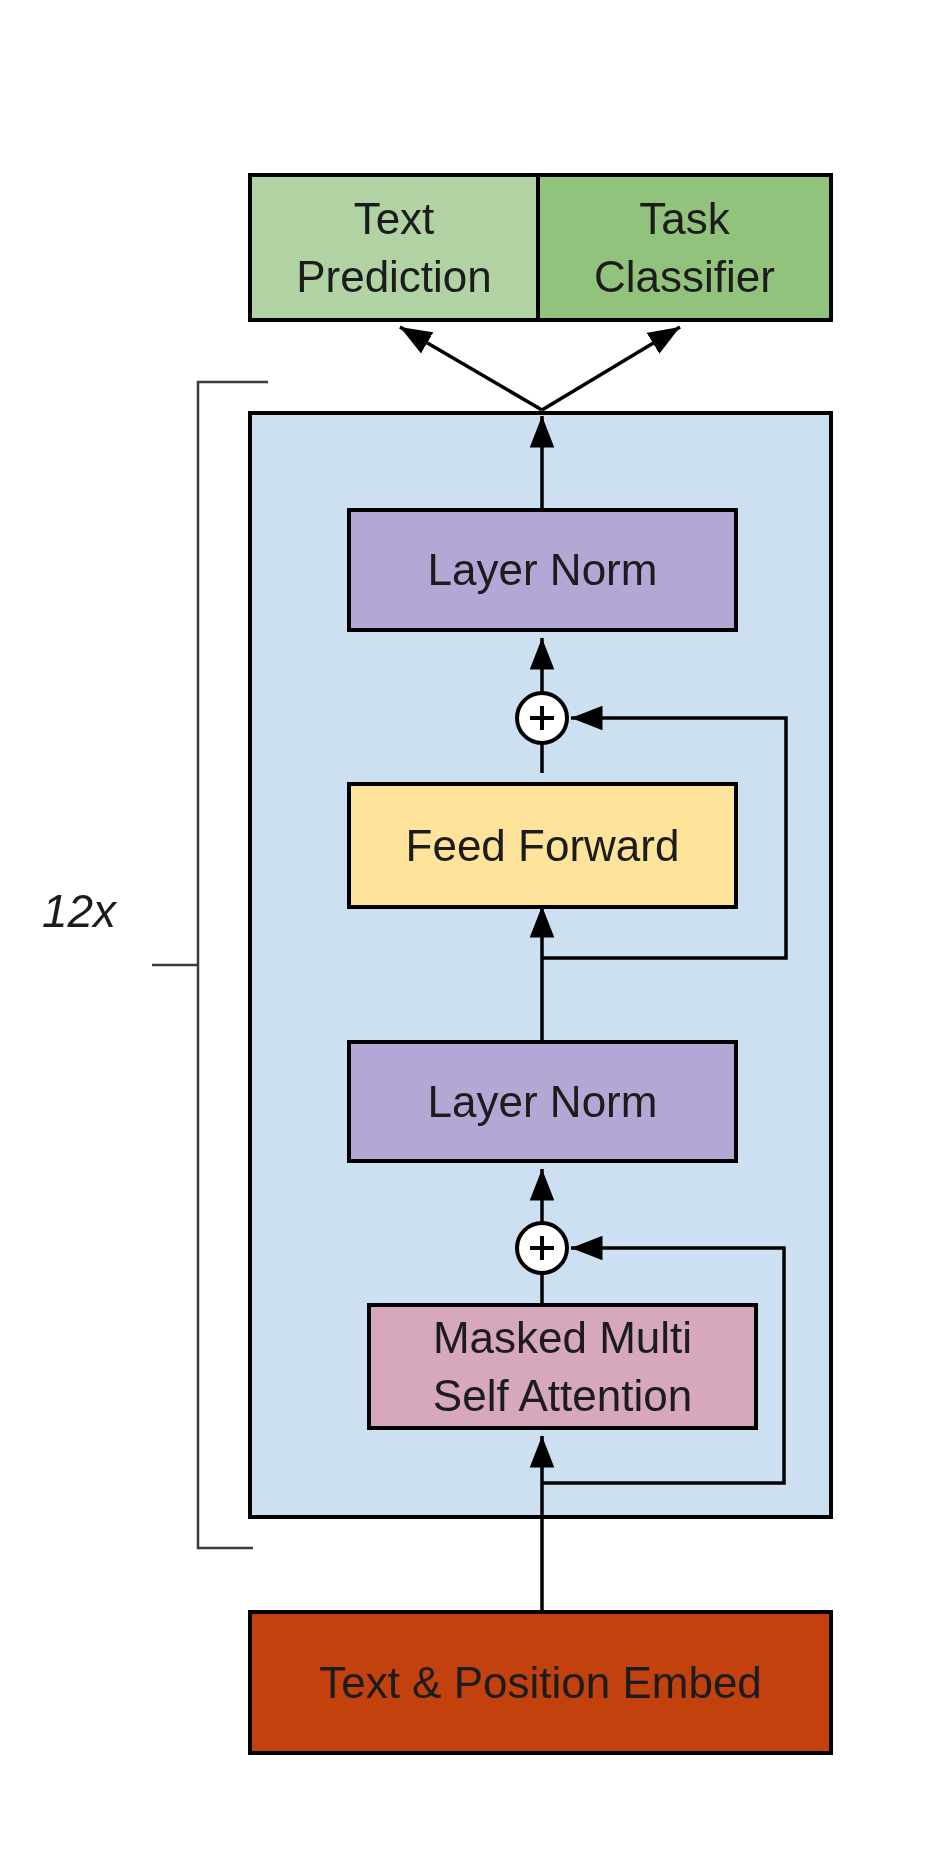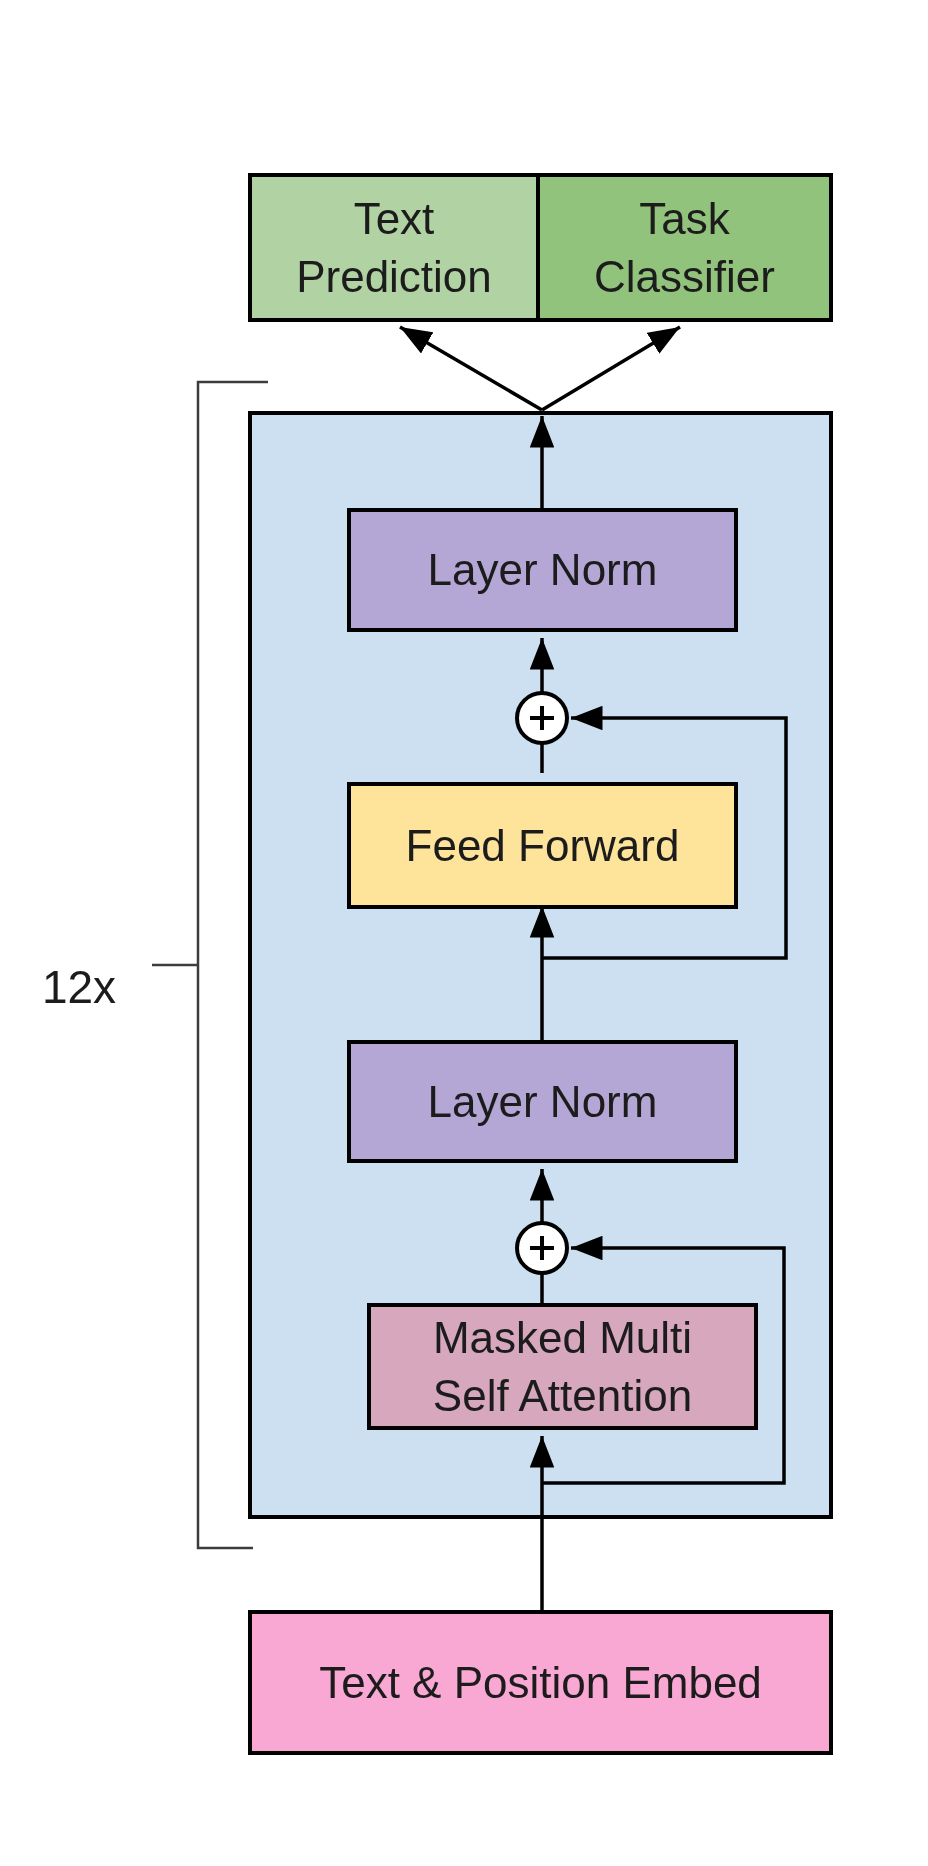--- a/index.html
+++ b/index.html
@@ -40,30 +40,31 @@
   }
   .lbl{ white-space:pre-line; }
   .f44{ font-size:44px; }
   .box-text-prediction{ left:248px; top:173px; width:292px; height:149px; background:#b1d2a2; }
   .box-task-classifier{ left:540px; top:173px; width:293px; height:149px; background:#92c37c; border-left:none; }
   .box-transformer{ left:248px; top:411px; width:585px; height:1108px; }
   .box-layer-norm-top{ left:347px; top:508px; width:391px; height:124px; background:#b4a7d6; }
   .box-feed-forward{ left:347px; top:773px; width:391px; height:127px; background:#fde49a;margin-top:9px; }
   .box-layer-norm-bottom{ left:347px; top:1040px; width:391px; height:123px; background:#b4a7d6; }
   .box-masked-attn{ left:367px; top:1303px; width:391px; height:127px; background:#d6a7bd; }
-  .box-embed{ left:248px; top:1610px; width:585px; height:145px; background:#f9a8d4; }
+  .box-embed{ left:248px; top:1610px; width:585px; height:145px; background:#c2410c; }
   .repeat-label{
     position:absolute;
-    left:24px; top:956px;
+    left:24px; top:884px;
     width:110px; height:58px;
     font-size:46px;
     display:flex;
-    align-items:flex-end;
+    align-items:flex-start;
     justify-content:center;
     z-index:3;
+    font-style:italic;
   }
 </style>
 </head>
 <body>
 
 <div class="canvas">
 
   <div class="bigblock box-transformer"></div>
 
   <svg class="wires" viewBox="0 0 928 1866">

